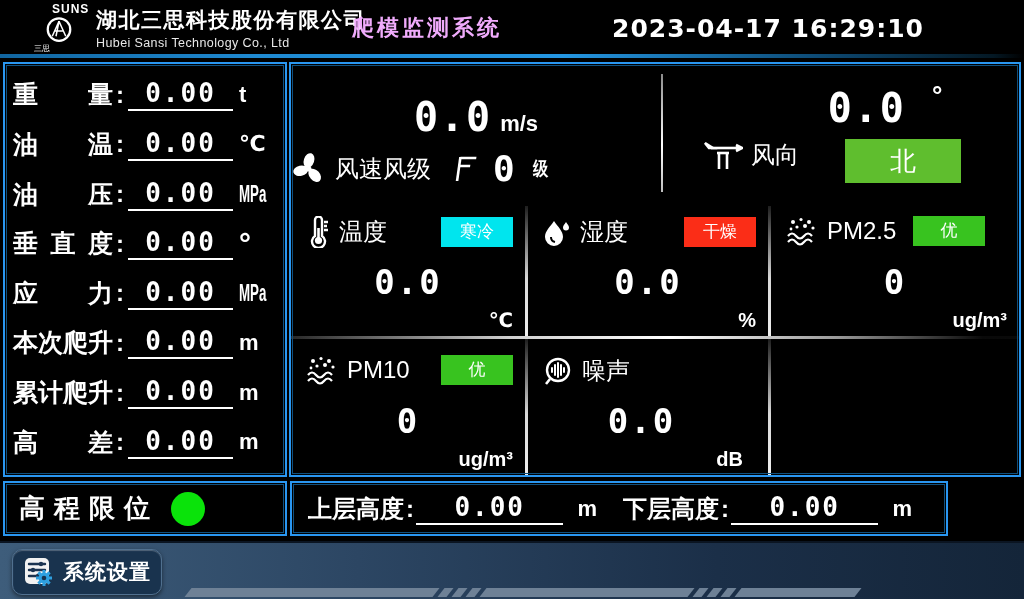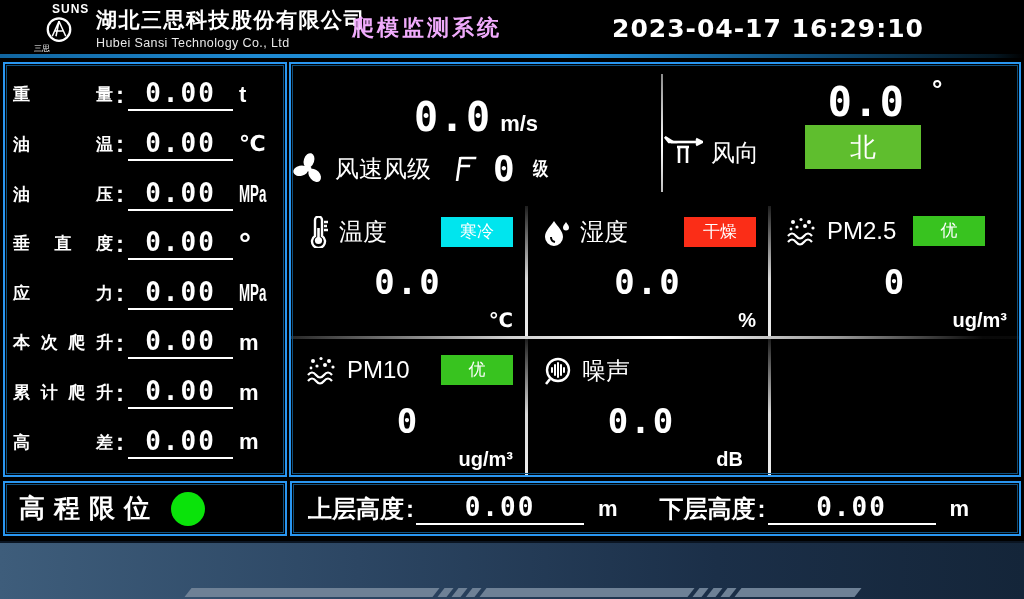--- a/index.html
+++ b/index.html
@@ -21,48 +21,48 @@
   .app-title { position:absolute; left:352px; top:13px; font-size:22px; font-weight:bold; color:#f0abfc; letter-spacing:3px; }
   .datetime { position:absolute; left:612px; top:14px; font-size:25px; font-weight:bold; color:#fff; letter-spacing:1px; font-family:"DejaVu Sans",sans-serif; }
 
   
   .panel { position:absolute; background:#000; border:2px solid #2a97f1; }
   .panel::after { content:''; position:absolute; inset:1px; border:1px solid #10517f; pointer-events:none; }
 
   #left-panel  { left:3px;  top:62px;  width:284px; height:415px; padding:6px 10px 8px 8px; display:flex; flex-direction:column; }
   #main-panel  { left:289px; top:62px; width:732px; height:415px; }
   #limit-cell  { left:3px;  top:481px; width:284px; height:55px; }
-  #height-cell { left:290px; top:481px; width:731px; height:55px; }
+  #height-cell { left:290px; top:481px; width:658px; height:55px; }
 
   
   .lp-row { flex:1; display:flex; align-items:center; color:#fff; }
-  .lp-label { width:100px; font-size:17px; font-weight:bold; text-align:justify; text-align-last:justify; }
+  .lp-label { width:100px; font-size:25px; font-weight:bold; text-align:justify; text-align-last:justify; }
   .lp-colon { font-size:24px; font-weight:bold; margin:0 2px 0 3px; }
   .lp-line { flex:1; text-align:center; border-bottom:2px solid #fff; padding-bottom:1px; margin:0 6px 0 2px; }
   .num { font-family:"DejaVu Sans Mono","Liberation Mono",monospace; font-weight:bold; letter-spacing:2px; }
   .lp-value { font-size:26px; }
   .lp-unit { width:36px; font-size:22px; font-weight:bold; text-align:left; }
   .lp-row:nth-child(3) .lp-unit, .lp-row:nth-child(5) .lp-unit { transform:scaleX(0.58); transform-origin:left center; font-size:23px; }
   .lp-row:nth-child(4) .lp-unit { font-size:30px; line-height:10px; }
 
   
   #wind-left  { position:absolute; left:0; top:16px; width:370px; height:136px; color:#fff; }
   #wind-right { position:absolute; left:372px; top:0; width:356px; height:136px; color:#fff; }
   #wind-divider { position:absolute; left:370px; top:10px; width:2px; height:118px;
     background:linear-gradient(180deg,rgba(255,255,255,.55),#fff 60%,rgba(255,255,255,.75)); }
   .ws-top { margin-top:14px; text-align:center; }
   .big-num { font-size:40px; }
   .ws-unit { font-size:22px; font-weight:bold; margin-left:8px; }
   .ws-bottom { display:flex; align-items:center; margin-top:8px; gap:8px; }
   .wind-label { font-size:24px; }
   .level-num { font-size:36px; margin:0 6px; }
   .level-unit { font-size:19px; font-weight:bold; transform:scaleX(0.8); }
-  .wd-top { margin-top:10px; text-align:center; padding-left:88px; }
+  .wd-top { margin-top:16px; text-align:center; padding-left:88px; }
   .deg-sign { font-size:26px; font-weight:bold; vertical-align:18px; margin-left:26px; }
-  .wd-bottom { display:flex; align-items:flex-end; margin-top:0; }
+  .wd-bottom { display:flex; align-items:flex-start; margin-top:8px; padding-left:40px; }
   .dir-box { width:116px; height:44px; line-height:44px; text-align:center; font-size:26px; color:#fff; margin-left:46px; }
 
   
   #grid { position:absolute; left:0; top:136px; width:728px; height:275px; }
   .vline { position:absolute; width:3px; background:linear-gradient(180deg,rgba(200,200,200,.15),#d9d9d9 55%,#efefef); }
   #vl-1 { left:234px; top:6px;  height:132px; }
   #vl-2 { left:477px; top:6px;  height:132px; }
   #vl-3 { left:234px; top:139px; height:136px; }
   #vl-4 { left:477px; top:139px; height:136px; }
   #hline { position:absolute; left:0; top:136px; width:728px; height:3px;
@@ -340,20 +340,44 @@
       <div class="h-group">
         <span class="h-label">下层高度</span>
           <span class="h-colon">:</span>
         <span class="h-line"><span class="num h-value">0.00</span></span>
         <span class="h-unit">m</span>
       </div>
     </div>
   </div>
 
   <div id="taskbar">
+    <div id="settings-btn">
+      <svg width="32" height="32" viewBox="0 0 32 32">
+        <rect x="2" y="2" width="24" height="26" rx="5" fill="#f2f2f2"></rect>
+        <g stroke="#1a3350" stroke-width="2.4" stroke-linecap="round">
+          <path d="M6 8 h16 M6 14 h16 M6 20 h16"></path>
+        </g>
+        <g fill="#1a3350">
+          <circle cx="18" cy="8" r="2.2"></circle>
+            <circle cx="10" cy="14" r="2.2"></circle>
+            <circle cx="15" cy="20" r="2.2"></circle>
+        </g>
+        <g transform="translate(21,22)">
+          <g fill="#2fa0e0">
+            <circle cx="0" cy="0" r="5.4"></circle>
+            <rect x="-1.5" y="-8" width="3" height="16"></rect>
+            <rect x="-8" y="-1.5" width="16" height="3"></rect>
+            <rect x="-1.5" y="-8" width="3" height="16" transform="rotate(45)"></rect>
+            <rect x="-1.5" y="-8" width="3" height="16" transform="rotate(-45)"></rect>
+          </g>
+          <circle cx="0" cy="0" r="2.3" fill="#19334e"></circle>
+        </g>
+      </svg>
+      <span>系统设置</span>
+    </div>
     <div id="stripe">
       <div class="stripe-bar sb-a"></div>
       <div class="stripe-slash"></div>
       <div class="stripe-slash"></div>
       <div class="stripe-slash"></div>
       <div class="stripe-bar sb-b"></div>
       <div class="stripe-slash"></div>
       <div class="stripe-slash"></div>
       <div class="stripe-slash"></div>
       <div class="stripe-bar sb-c"></div>

